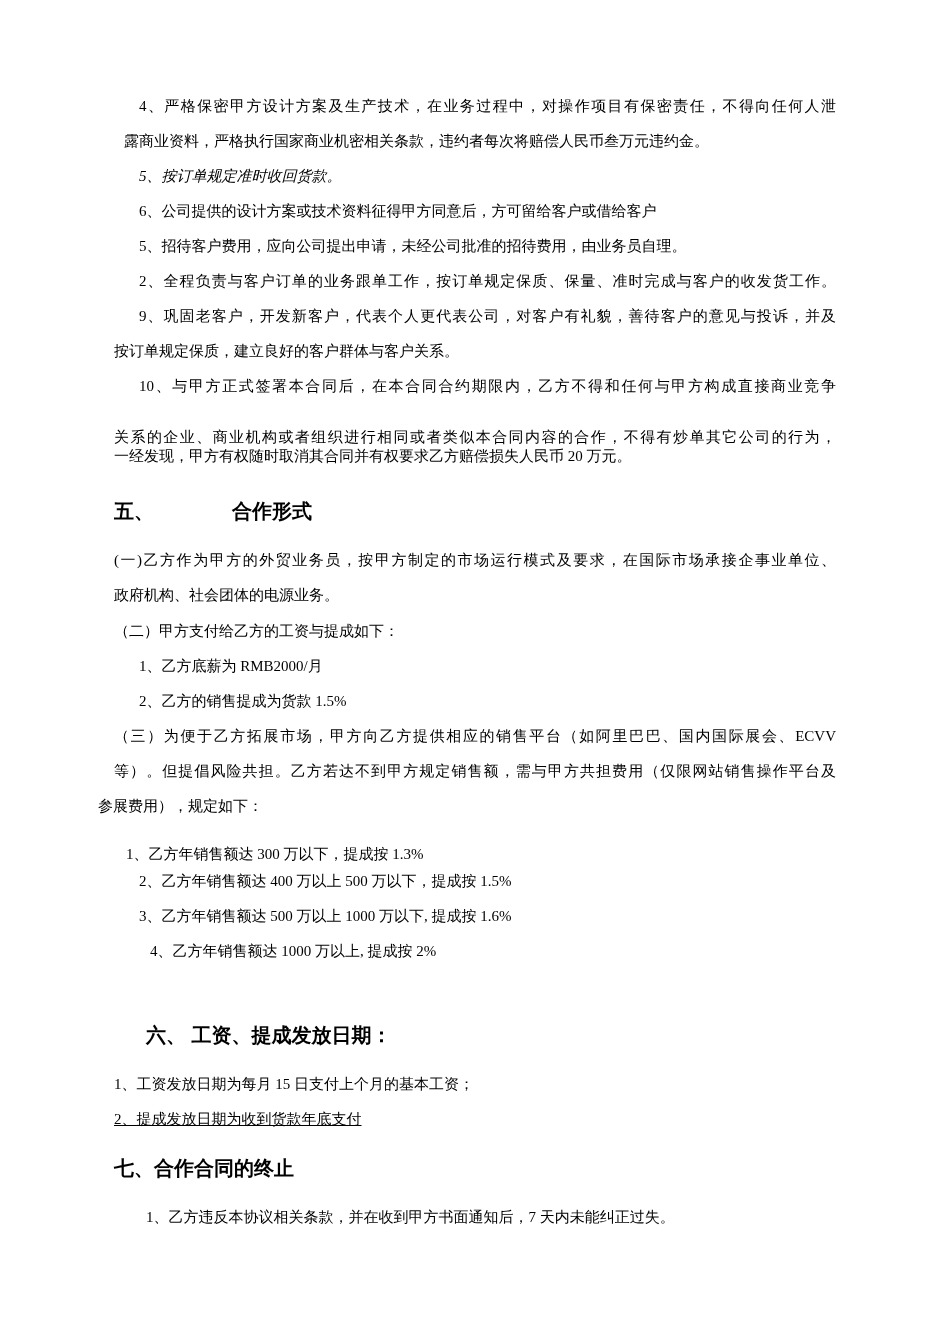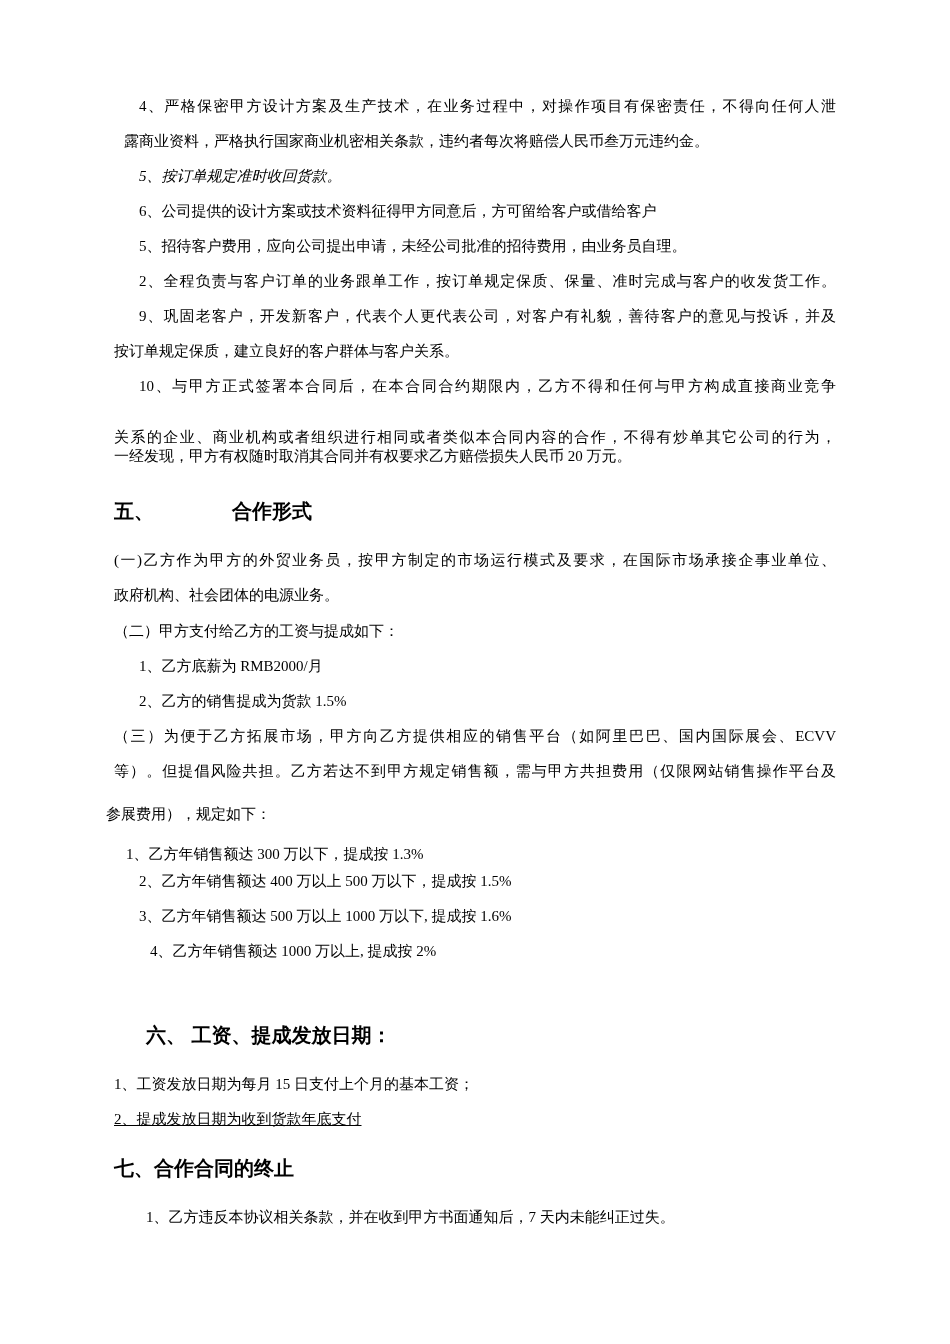--- a/index.html
+++ b/index.html
@@ -39,21 +39,21 @@
   <div class="h" style="left:114px; top:498px;">五、</div>
   <div class="h" style="left:204px; top:498px;margin-left:28px;">合作形式</div>
 
   <div class="line just" style="left:114px; top:550px;">(一)乙方作为甲方的外贸业务员，按甲方制定的市场运行模式及要求，在国际市场承接企事业单位、</div>
   <div class="line" style="left:114px; top:585px;">政府机构、社会团体的电源业务。</div>
   <div class="line" style="left:114px; top:621px;">（二）甲方支付给乙方的工资与提成如下：</div>
   <div class="line" style="left:139px; top:656px;">1、乙方底薪为 RMB2000/月</div>
   <div class="line" style="left:139px; top:691px;">2、乙方的销售提成为货款 1.5%</div>
   <div class="line just" style="left:114px; top:726px;">（三）为便于乙方拓展市场，甲方向乙方提供相应的销售平台（如阿里巴巴、国内国际展会、ECVV</div>
   <div class="line just" style="left:114px; top:761px;">等）。但提倡风险共担。乙方若达不到甲方规定销售额，需与甲方共担费用（仅限网站销售操作平台及</div>
-  <div class="line" style="left:106px; top:796px;margin-top:8px;">参展费用），规定如下：</div>
+  <div class="line" style="left:98px; top:796px;">参展费用），规定如下：</div>
   <div class="line" style="left:126px; top:836px;margin-top:8px;">1、乙方年销售额达 300 万以下，提成按 1.3%</div>
   <div class="line" style="left:139px; top:871px;">2、乙方年销售额达 400 万以上 500 万以下，提成按 1.5%</div>
   <div class="line" style="left:139px; top:906px;">3、乙方年销售额达 500 万以上 1000 万以下, 提成按 1.6%</div>
   <div class="line" style="left:150px; top:941px;text-align:right;">4、乙方年销售额达 1000 万以上, 提成按 2%</div>
 
   <div class="h" style="left:146px; top:1022px;">六、 工资、提成发放日期：</div>
   <div class="line" style="left:114px; top:1074px;">1、工资发放日期为每月 15 日支付上个月的基本工资；</div>
   <div class="line" style="left:114px; top:1109px;text-decoration:underline;">2、提成发放日期为收到货款年底支付</div>
 
   <div class="h" style="left:114px; top:1155px;">七、合作合同的终止</div>

